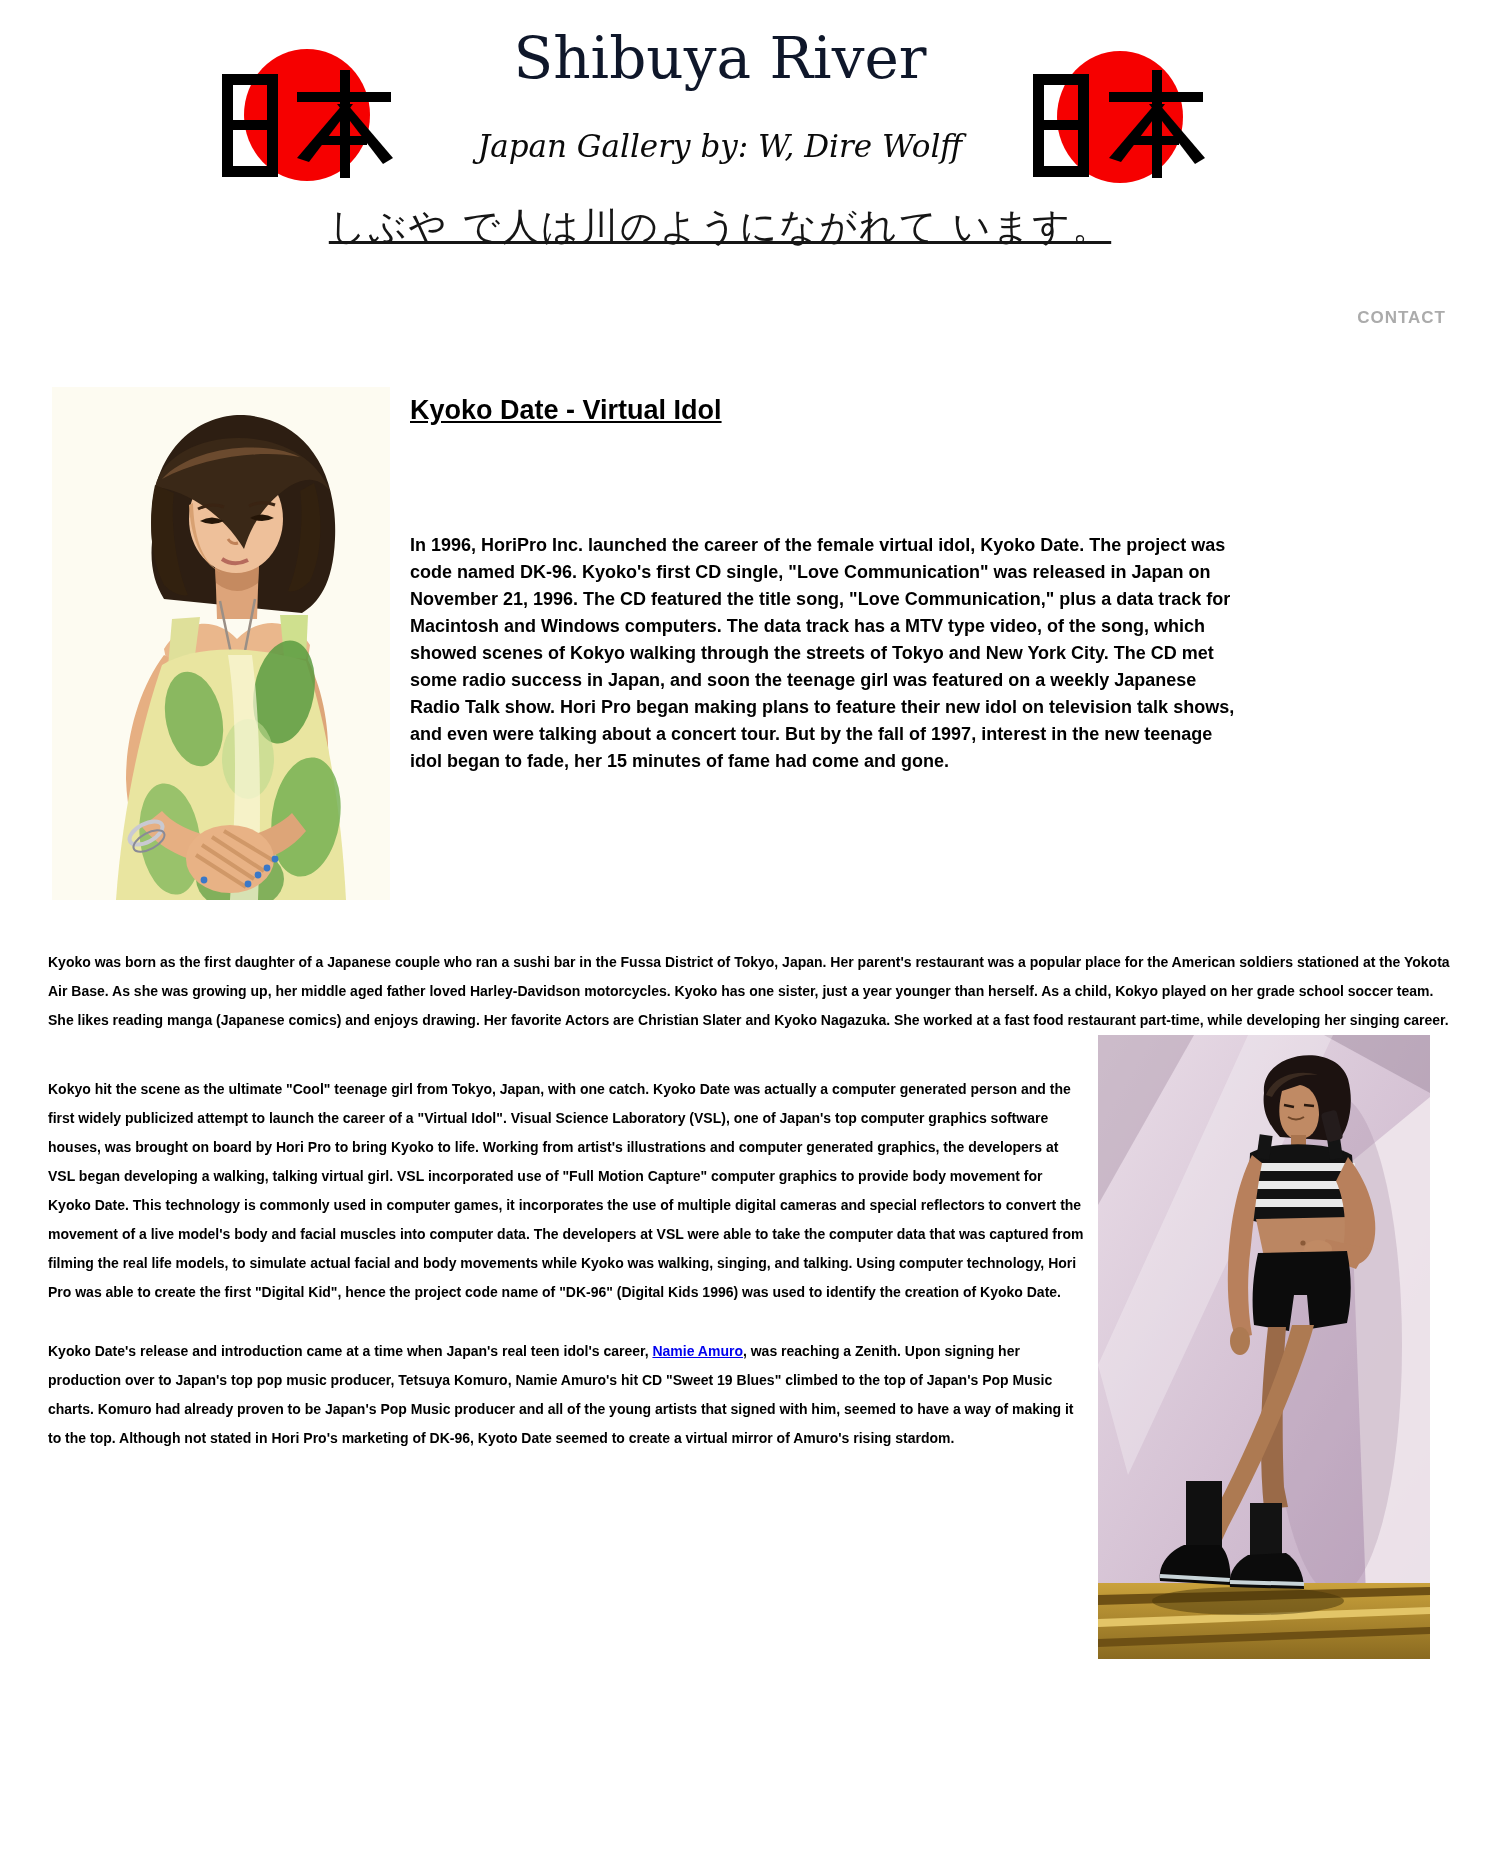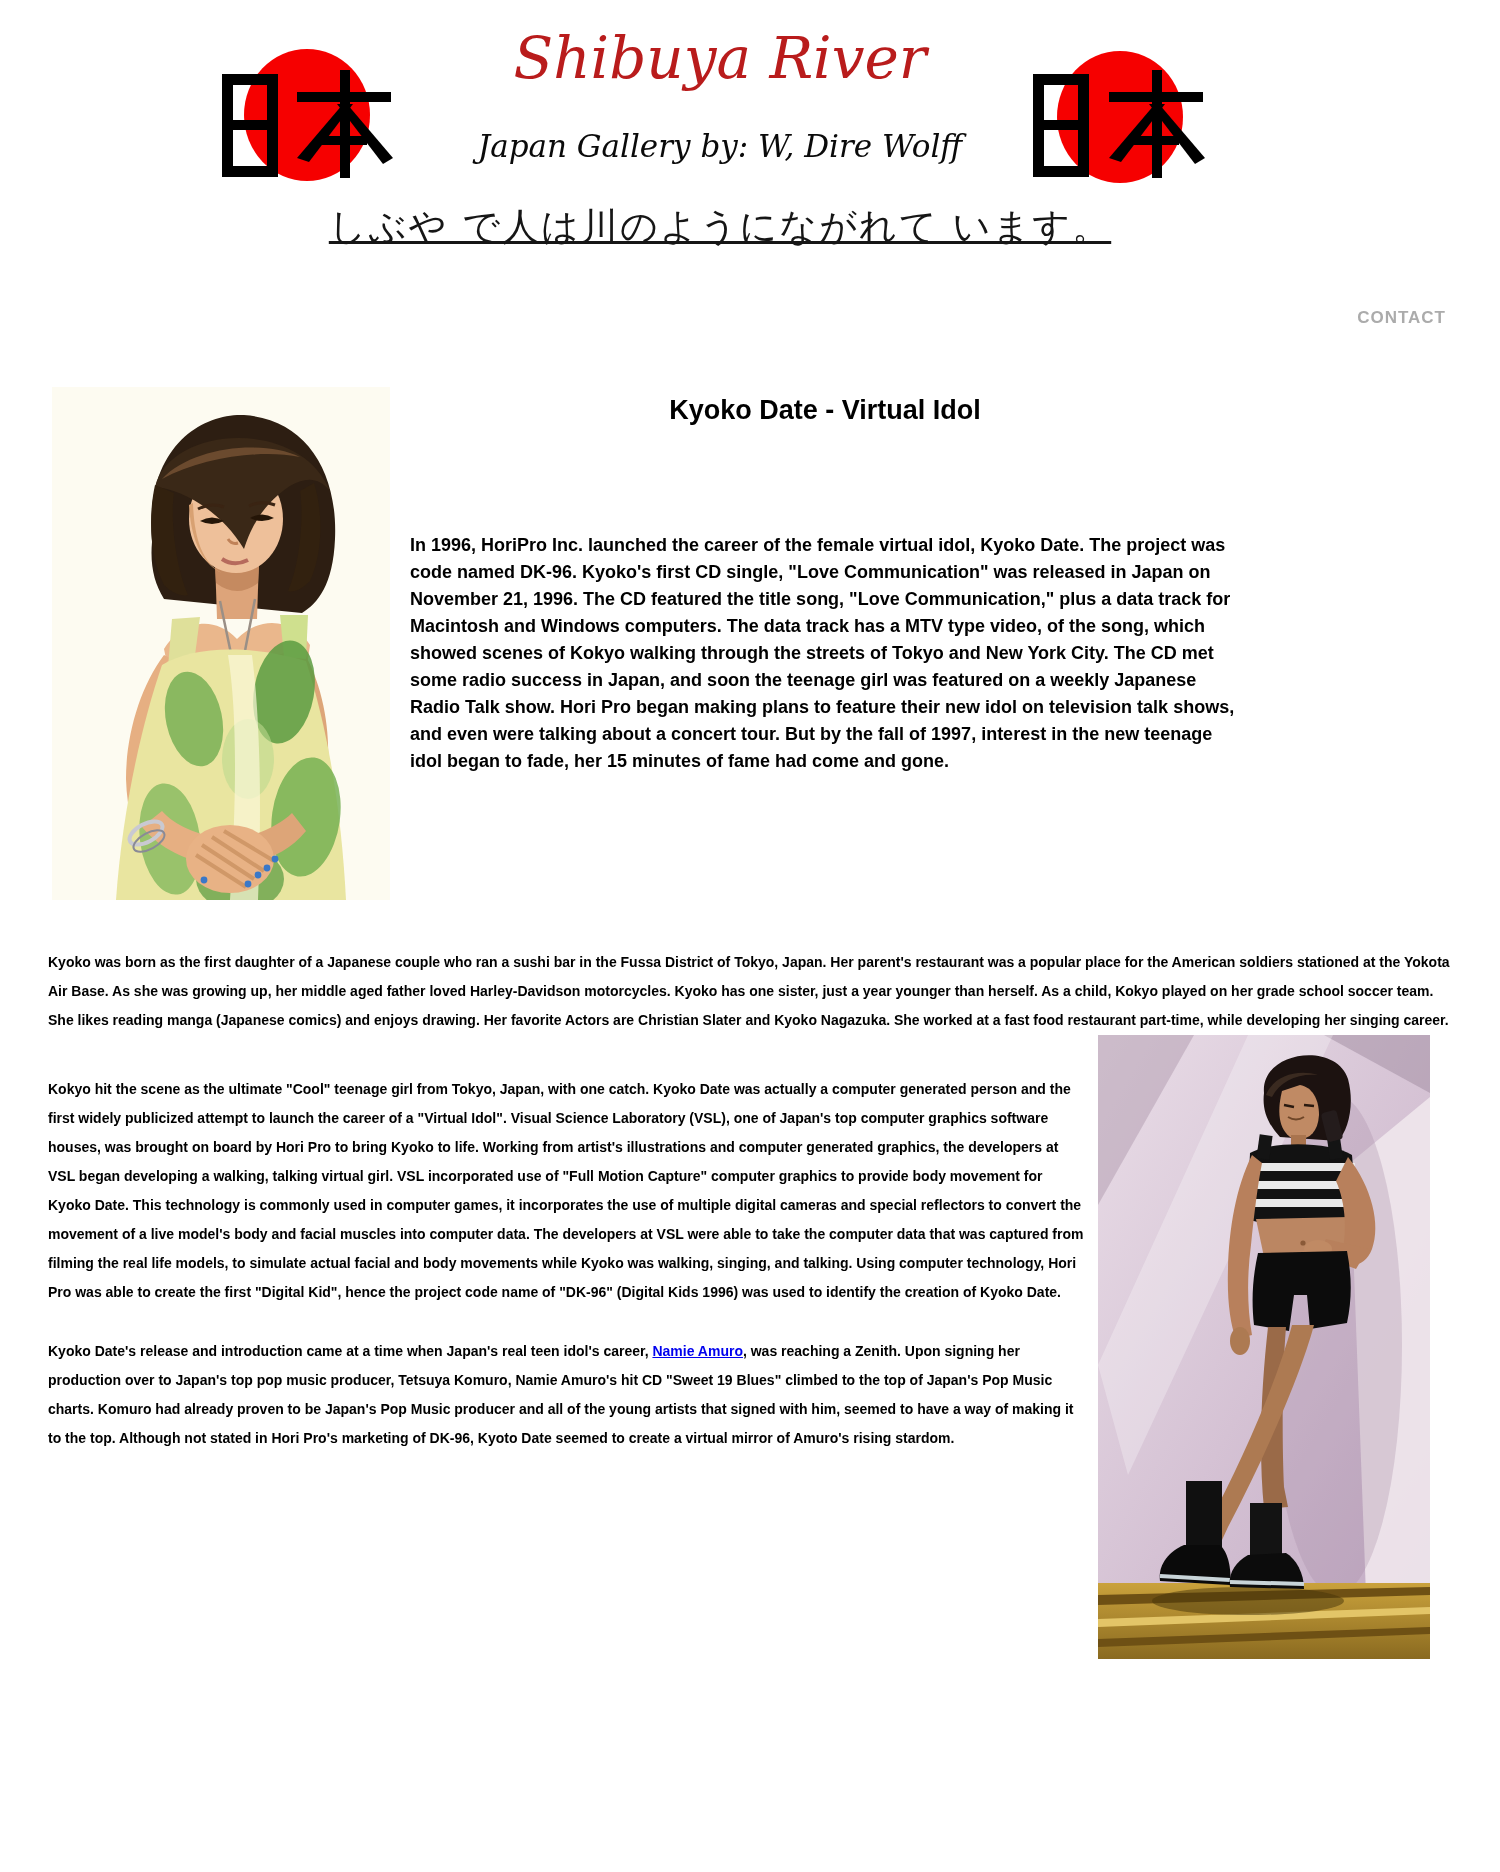--- a/index.html
+++ b/index.html
@@ -6,32 +6,32 @@
   body{width:1500px;min-height:1872px;font-family:"Liberation Sans",sans-serif;color:#000;}
   .page{position:relative;width:1500px;}
 
   
   .header{position:relative;height:365px;}
   .logo{position:absolute;width:195px;height:145px;}
   .logo-left{left:205px;top:42px;}
   .logo-right{left:1025px;top:42px;}
   .sr-only{position:absolute;width:1px;height:1px;overflow:hidden;clip:rect(0 0 0 0);}
   .site-title{position:absolute;left:370px;top:28px;width:700px;text-align:center;
-      font-family:"DejaVu Serif",serif;font-style:italic;font-size:58px;line-height:1.05;color:#b91c1c;}
+      font-family:"DejaVu Serif",serif;font-size:58px;line-height:1.05;color:#0f172a;}
   .site-subtitle{position:absolute;left:370px;top:128px;width:700px;text-align:center;
       font-family:"DejaVu Serif",serif;font-style:italic;font-size:31px;color:#0a0a0a;}
   .tagline{position:absolute;left:30px;top:202px;width:1380px;text-align:center;
       font-family:"DejaVu Serif","Liberation Serif",serif;font-size:37px;letter-spacing:2px;color:#161616;text-decoration:underline;}
   .contact{position:absolute;top:308px;right:54px;font-size:17px;font-weight:bold;
       color:#ababab;letter-spacing:1px;text-decoration:none;}
 
   
   .main{padding:22px 40px 30px 48px;}
   .portrait{float:left;width:338px;height:513px;margin:0 20px 0 4px;display:block;}
-  .title-block{padding-right:220px;text-align:center;}
+  .title-block{padding-right:220px;text-decoration:underline;}
   .article-title{font-size:27px;font-weight:bold;margin:8px 0 2px 0;}
   .article-sub{font-size:20px;font-weight:bold;margin:2px 0;}
   .p-body{font-size:14px;line-height:29px;font-weight:bold;margin:0;}
   .p1{font-size:18px;line-height:27px;font-weight:bold;margin:106px 0 0 0;padding-right:225px;}
   .p2{margin-top:48px;}
   .clear{clear:both;}
   .photo-wrap{margin-top:40px;}
   .photo{float:right;width:332px;height:624px;margin:-40px 30px 12px 14px;display:block;}
   .p4{margin-top:30px;}
   .inline-link{color:#0000EE;text-decoration:underline;font-weight:bold;}

